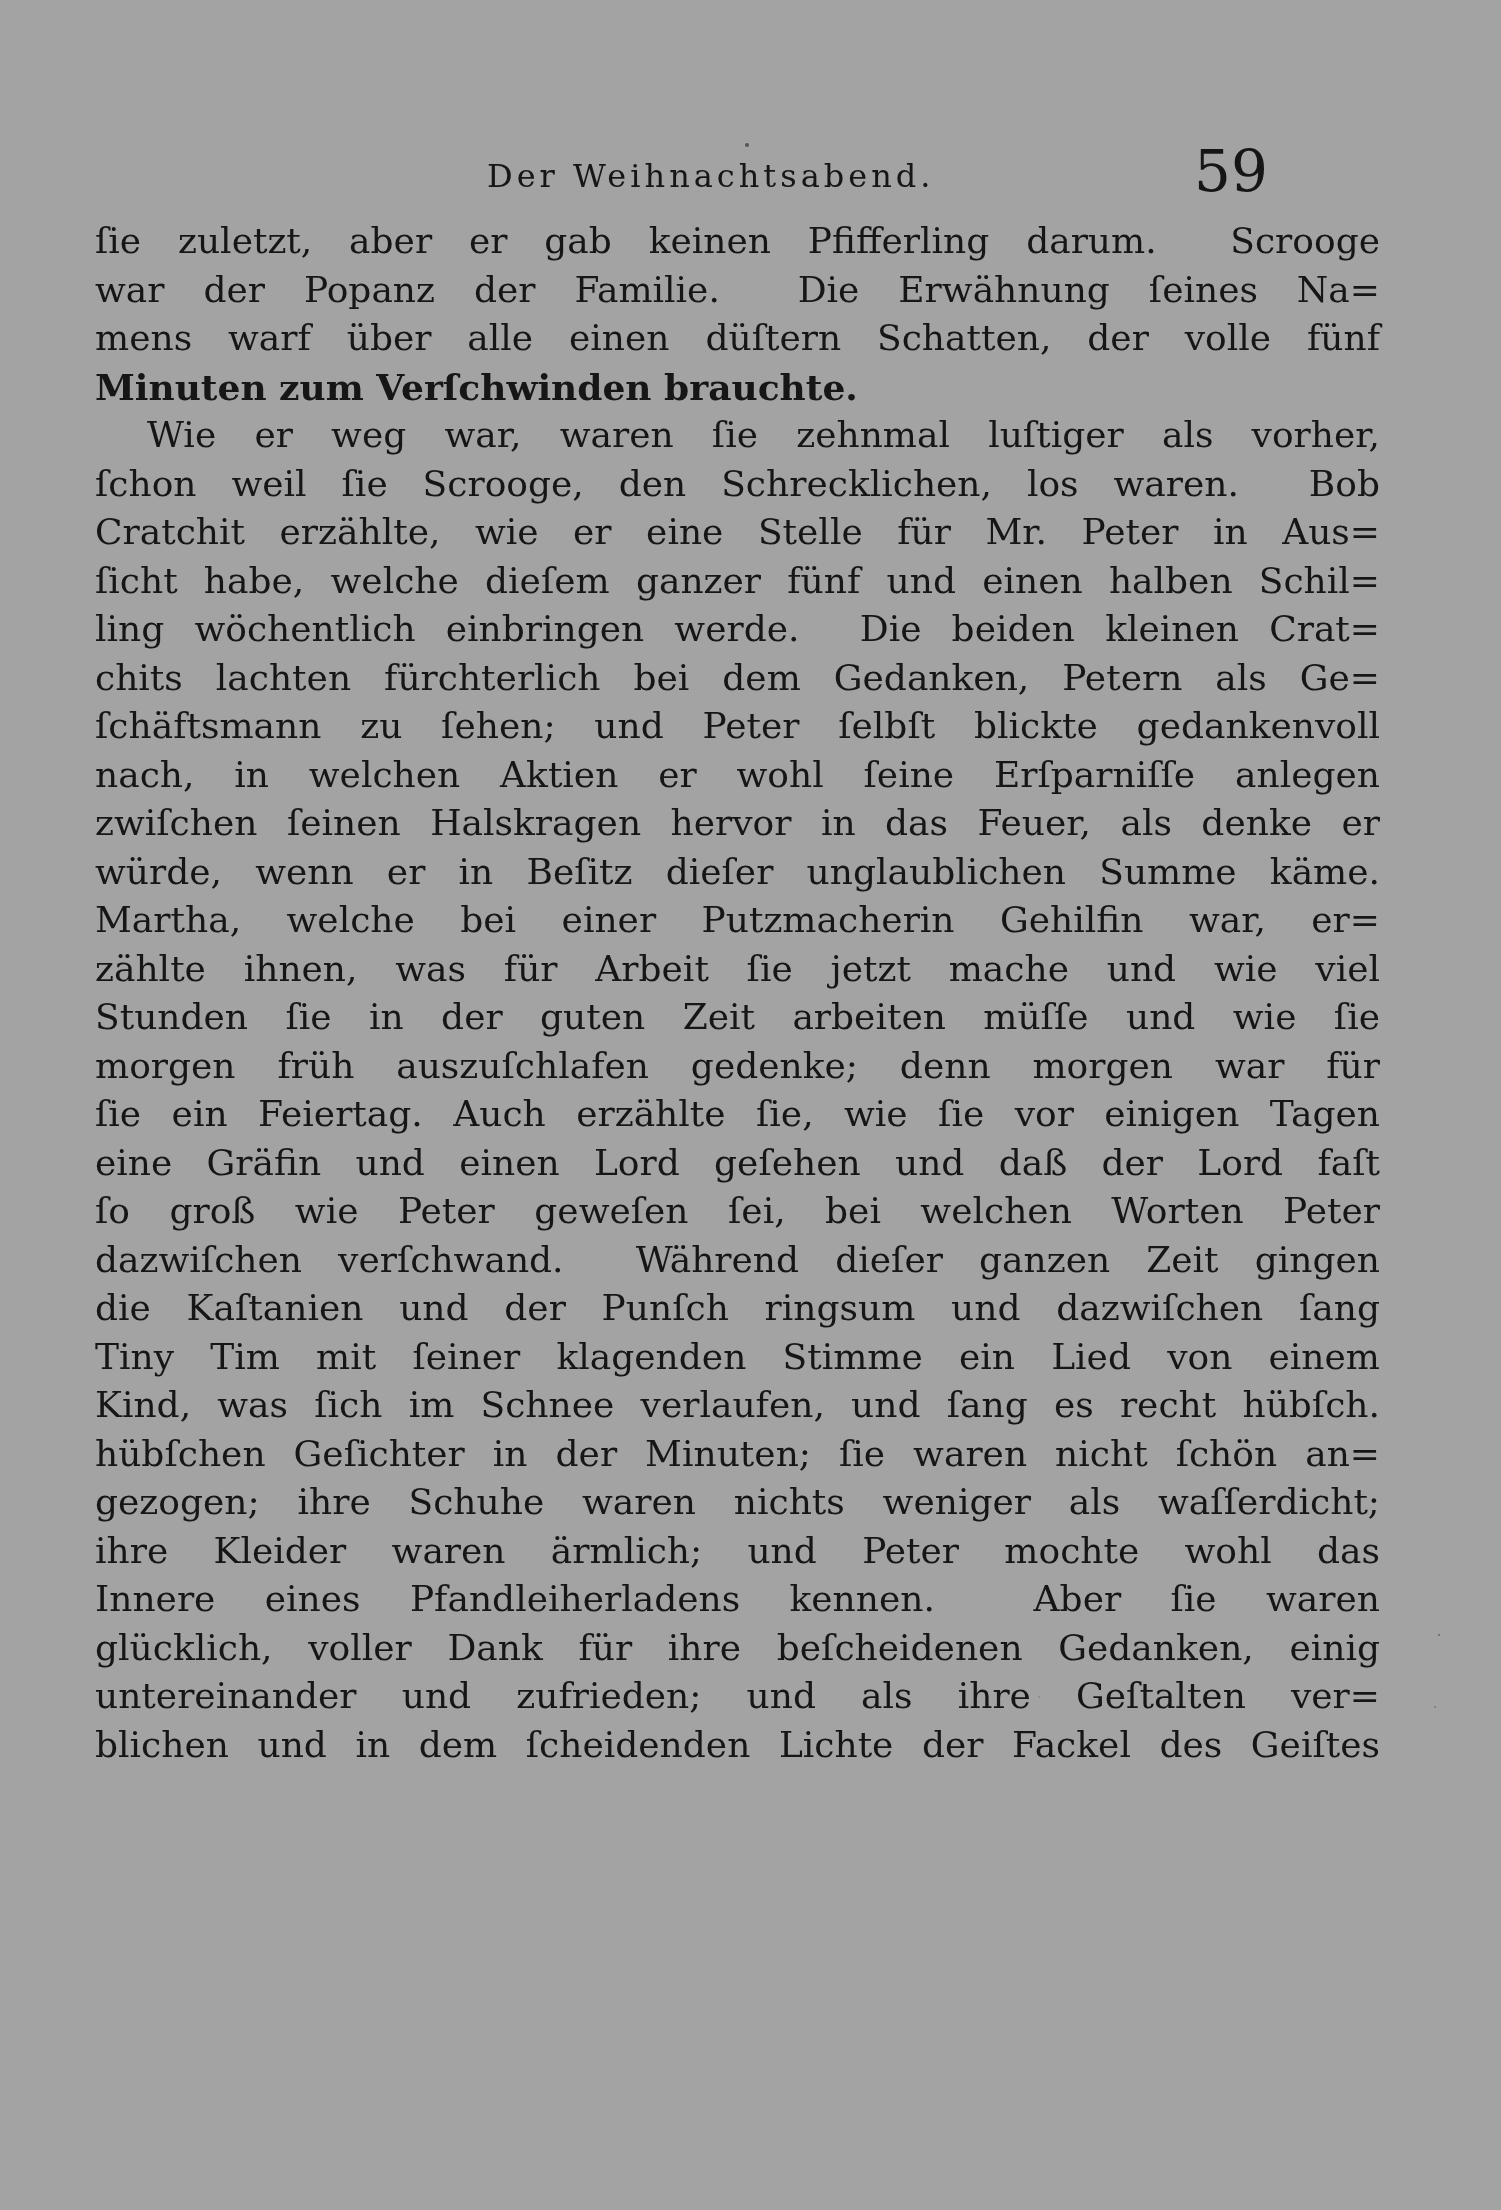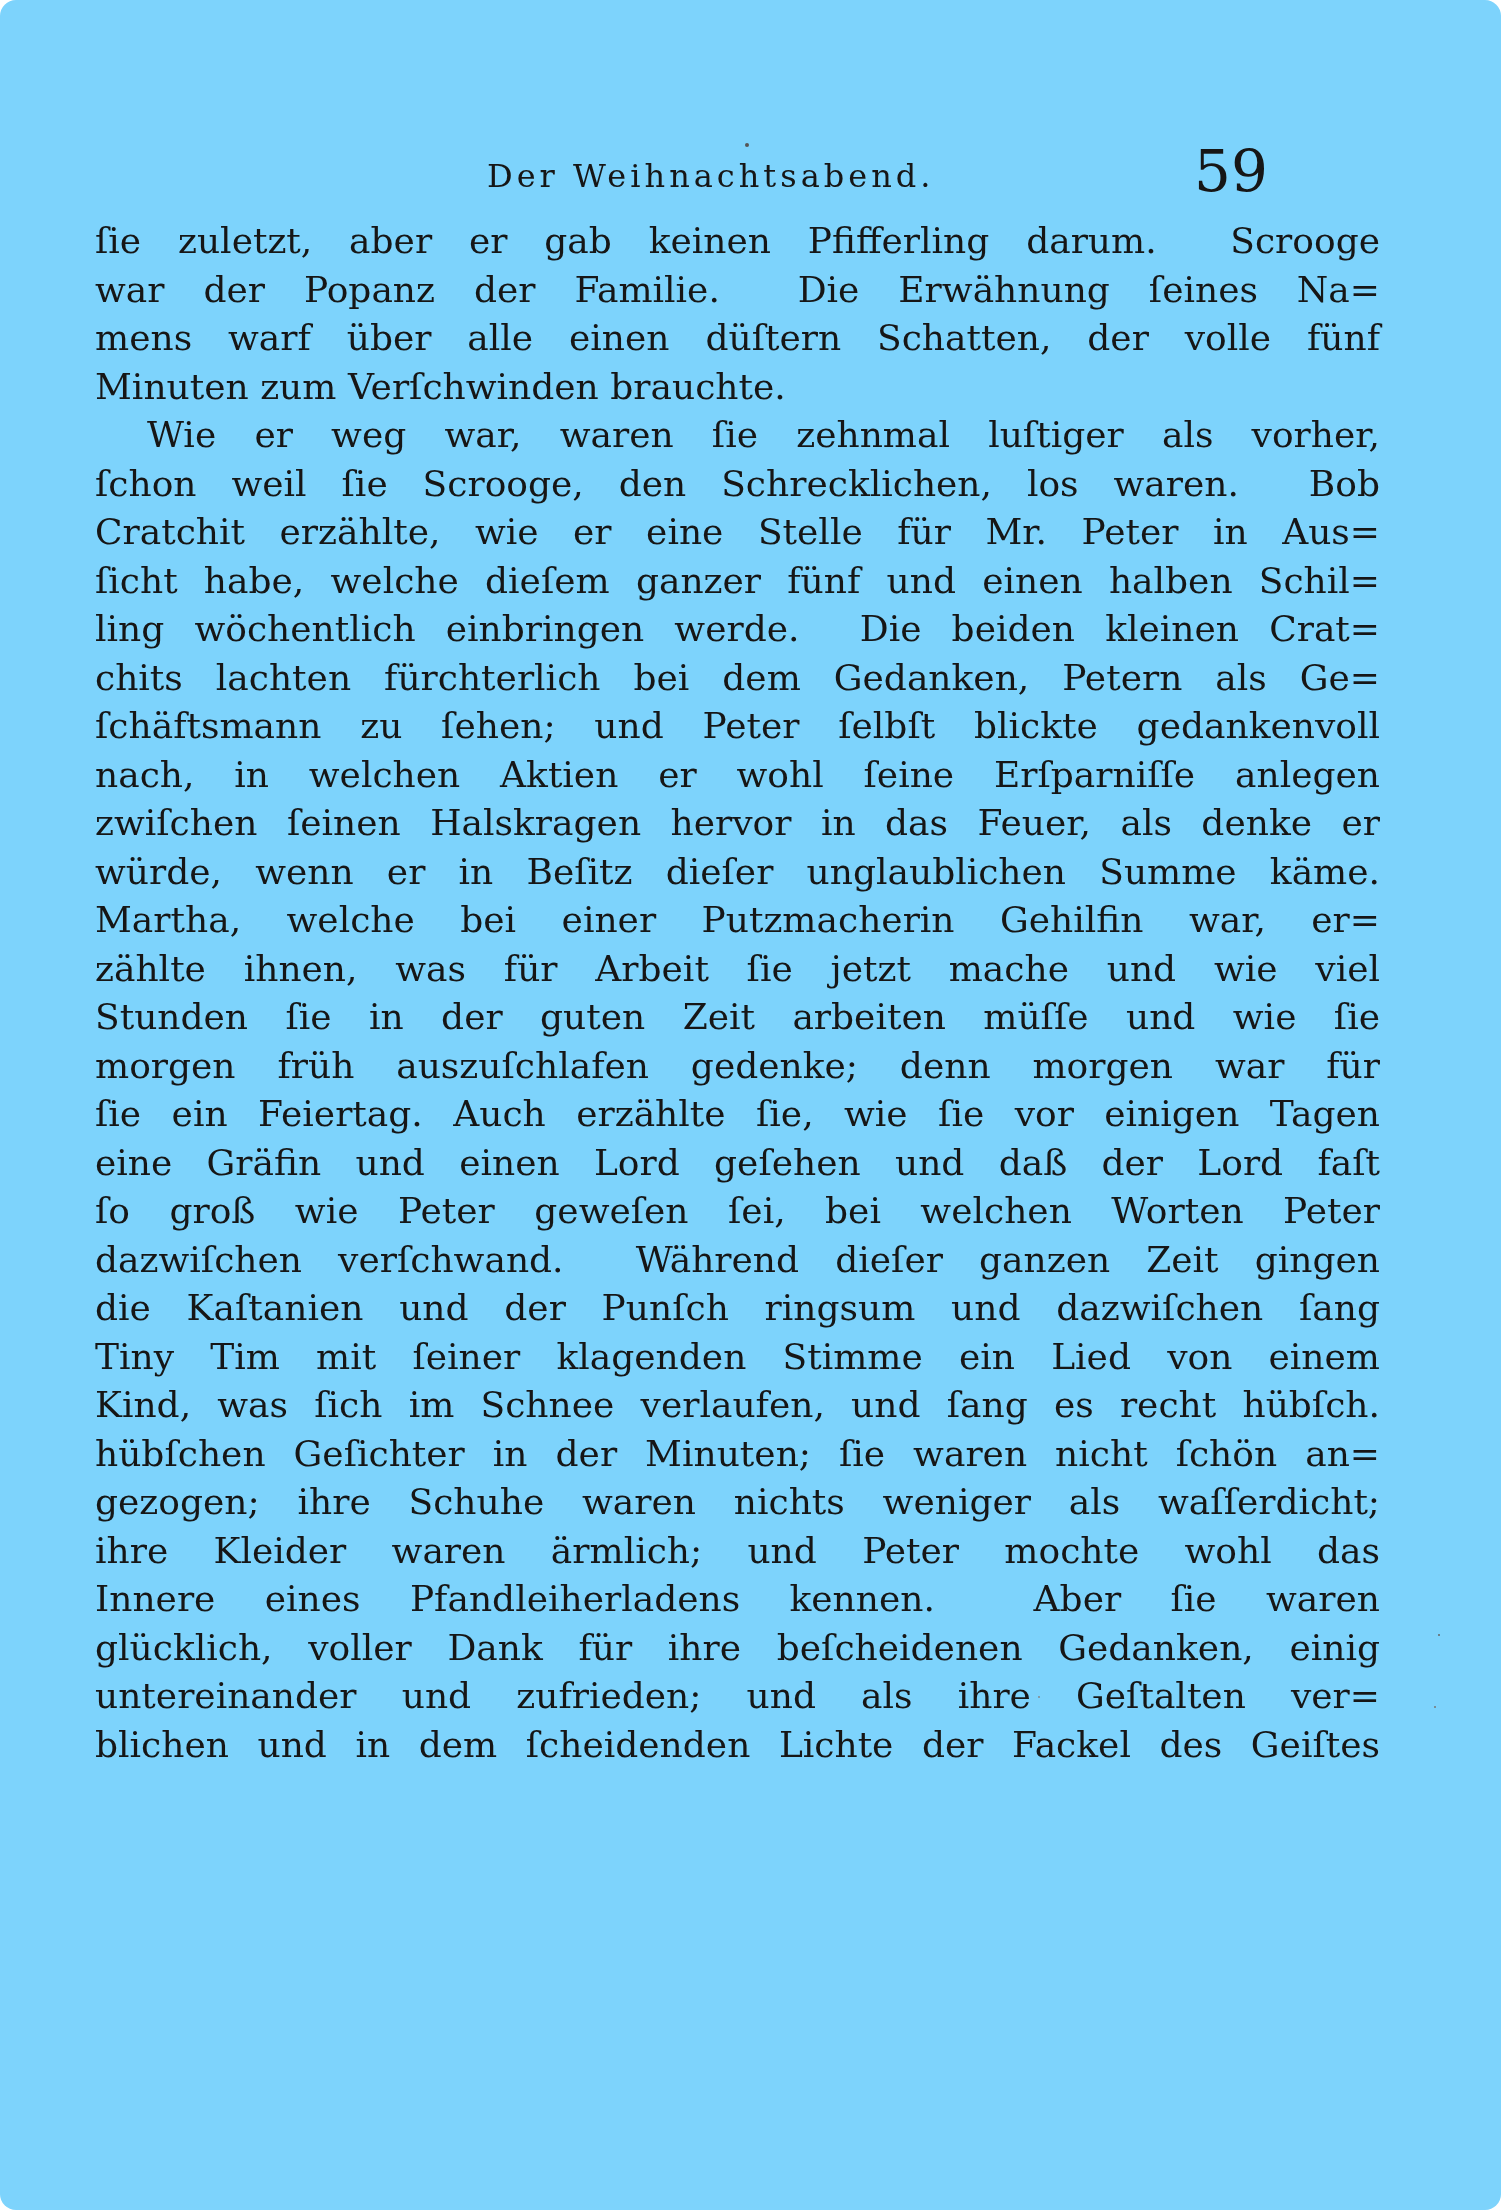--- a/index.html
+++ b/index.html
@@ -4,25 +4,24 @@
 <style>
   html, body {
     margin: 0;
     padding: 0;
     background: #ffffff;
   }
   .page {
     position: relative;
     width: 1501px;
     height: 2210px;
-    background: #7dd3fc;
+    background: #a3a3a3;
     color: #161616;
     font-family: "DejaVu Serif", "Liberation Serif", serif;
     overflow: hidden;
-    border-radius: 16px;
   }
   .running-header {
     position: absolute;
     left: 0;
     top: 0;
     width: 100%;
     height: 210px;
   }
   .header-title {
     position: absolute;
@@ -51,20 +50,21 @@
     line-height: 48.5px;
     height: 48.5px;
     text-align: justify;
     text-align-last: justify;
     text-justify: inter-word;
     white-space: normal;
   }
   .line.end {
     text-align: left;
     text-align-last: left;
+    font-weight: bold;
   }
   .line.indent {
     padding-left: 52px;
   }
   .speckles {
     position: absolute;
     left: 745px;
     top: 143px;
     width: 4px;
     height: 4px;

